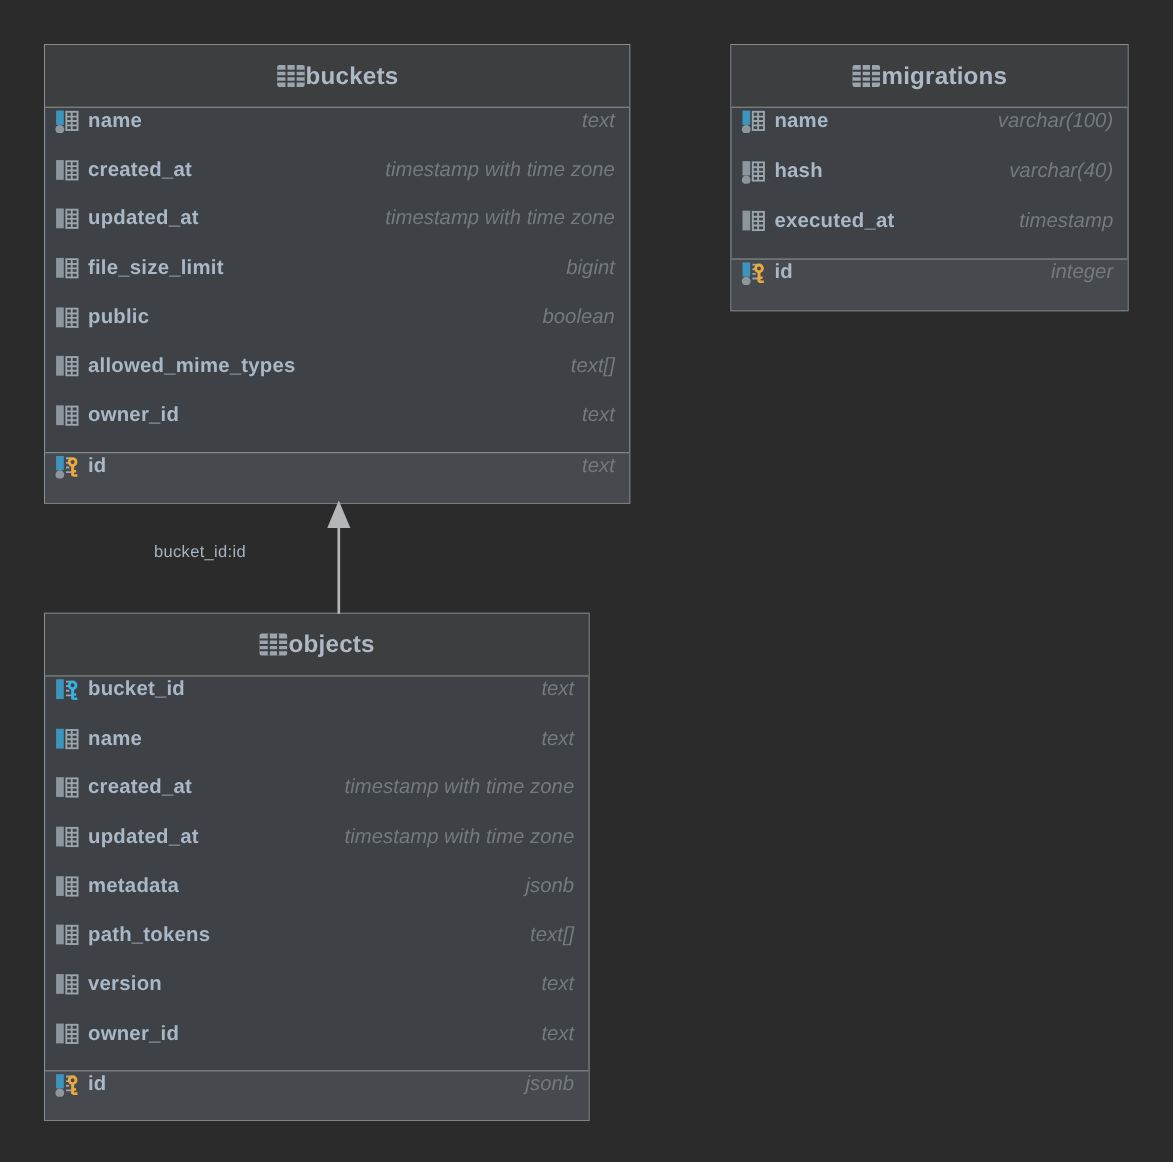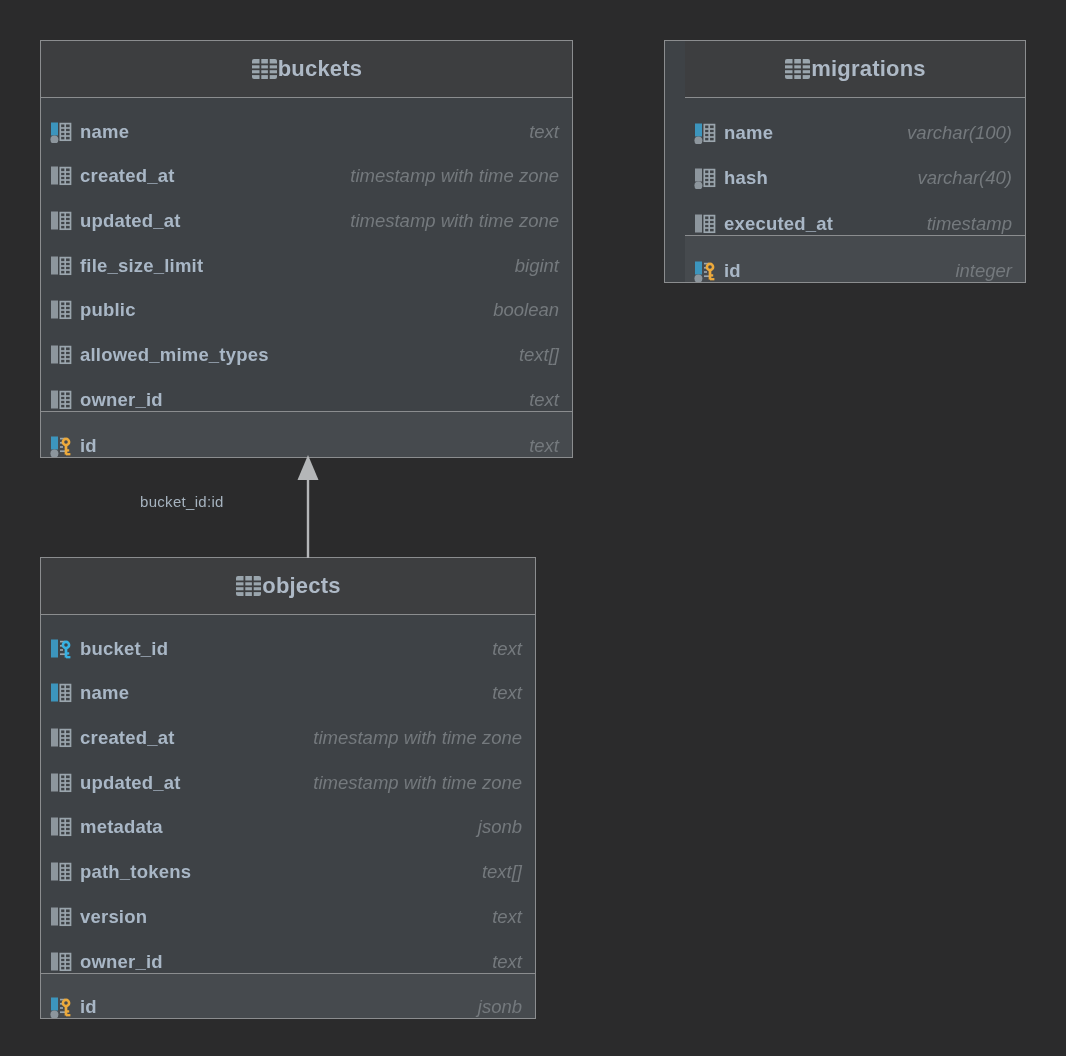--- a/index.html
+++ b/index.html
@@ -15,34 +15,34 @@
     background:var(--canvas-bg);
     font-family:"Liberation Sans","DejaVu Sans",sans-serif;
     position:relative;
   }
   .table{
     position:absolute;
     border:1px solid var(--table-border);
     background:var(--table-body-bg);
   }
   .table-buckets{left:40px;top:40px;width:533px;}
-  .table-migrations{left:664px;top:40px;width:362px;padding-left:20px;}
+  .table-migrations{left:664px;top:40px;width:362px;}
   .table-objects{left:40px;top:557px;width:496px;}
   .thead{
     height:57px;
     background:var(--table-header-bg);
     border-bottom:1px solid var(--table-border);
     display:flex;align-items:center;justify-content:center;
   }
   .ttitle{
     font-size:22px;font-weight:700;color:var(--title-text);letter-spacing:.2px;
   }
   .ticon{display:flex;align-items:center;}
   .row{
-    height:44.7px;display:flex;align-items:flex-end;
+    height:44.7px;display:flex;align-items:flex-start;
     padding:0 13px 0 8px;
   }
   .table-migrations .row{height:45.7px;}
   .cicon{display:flex;align-items:center;margin-right:8px;flex:none;}
   .cname{
     font-size:18.5px;font-weight:700;color:var(--column-text);letter-spacing:.2px;
     white-space:nowrap;
   }
   .ctype{
     margin-left:auto;font-size:18.5px;font-weight:400;color:var(--type-text);

